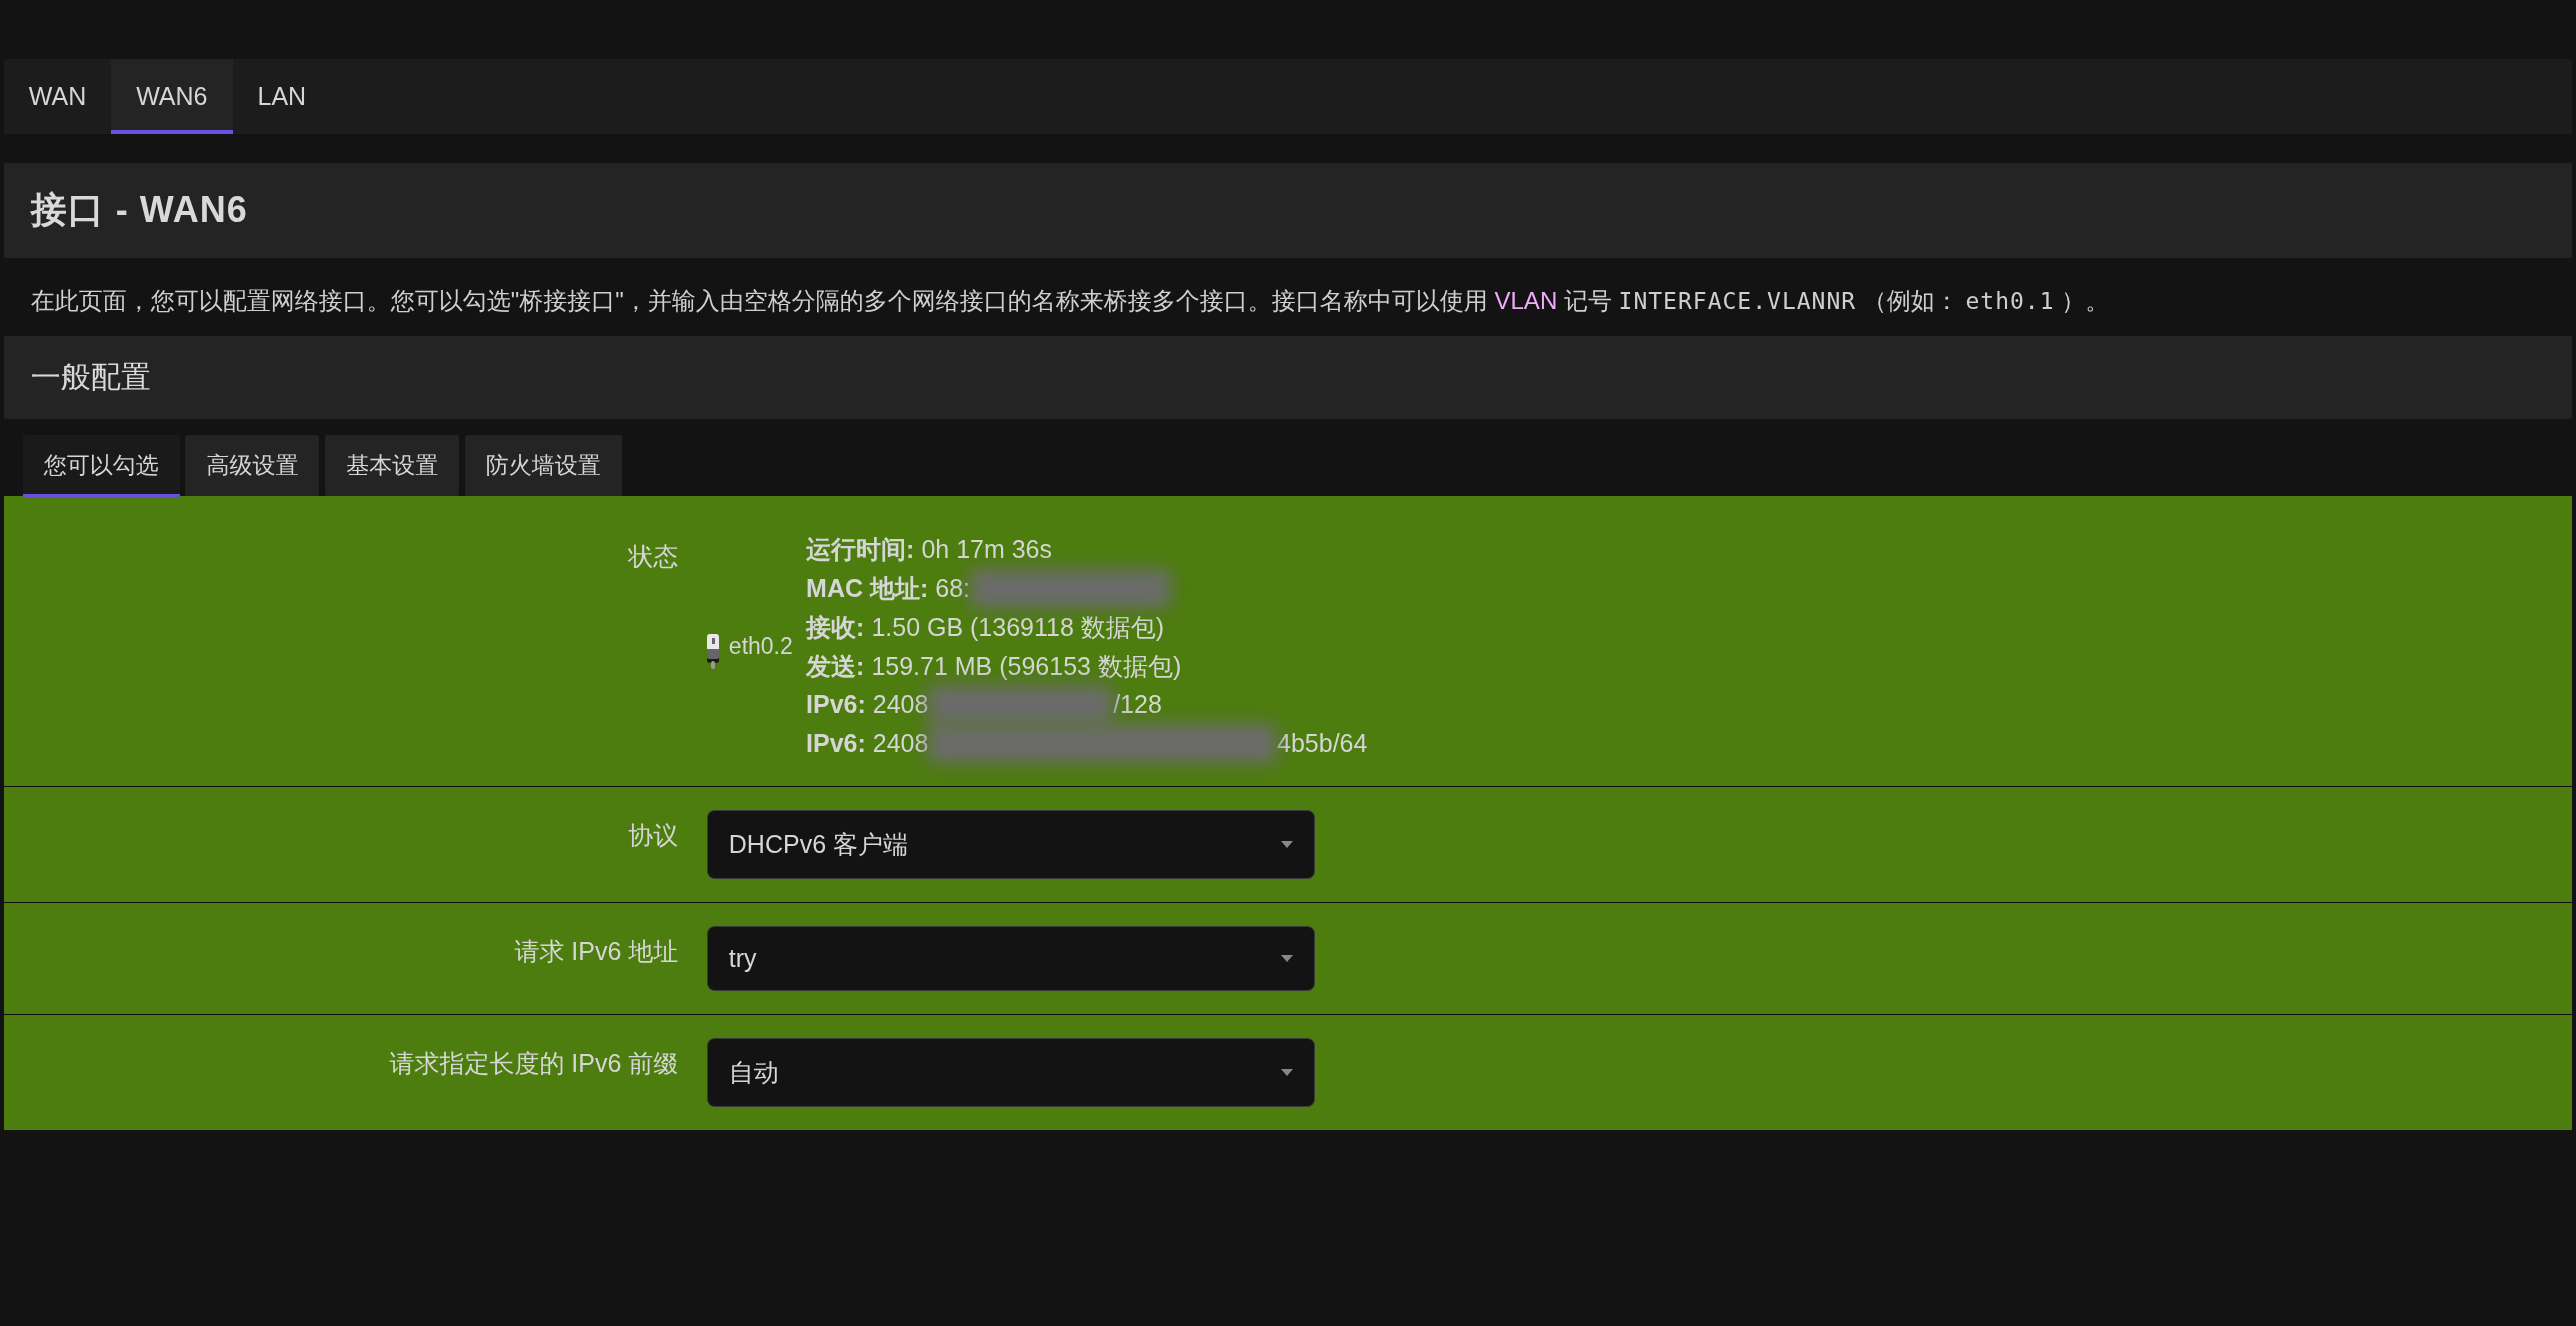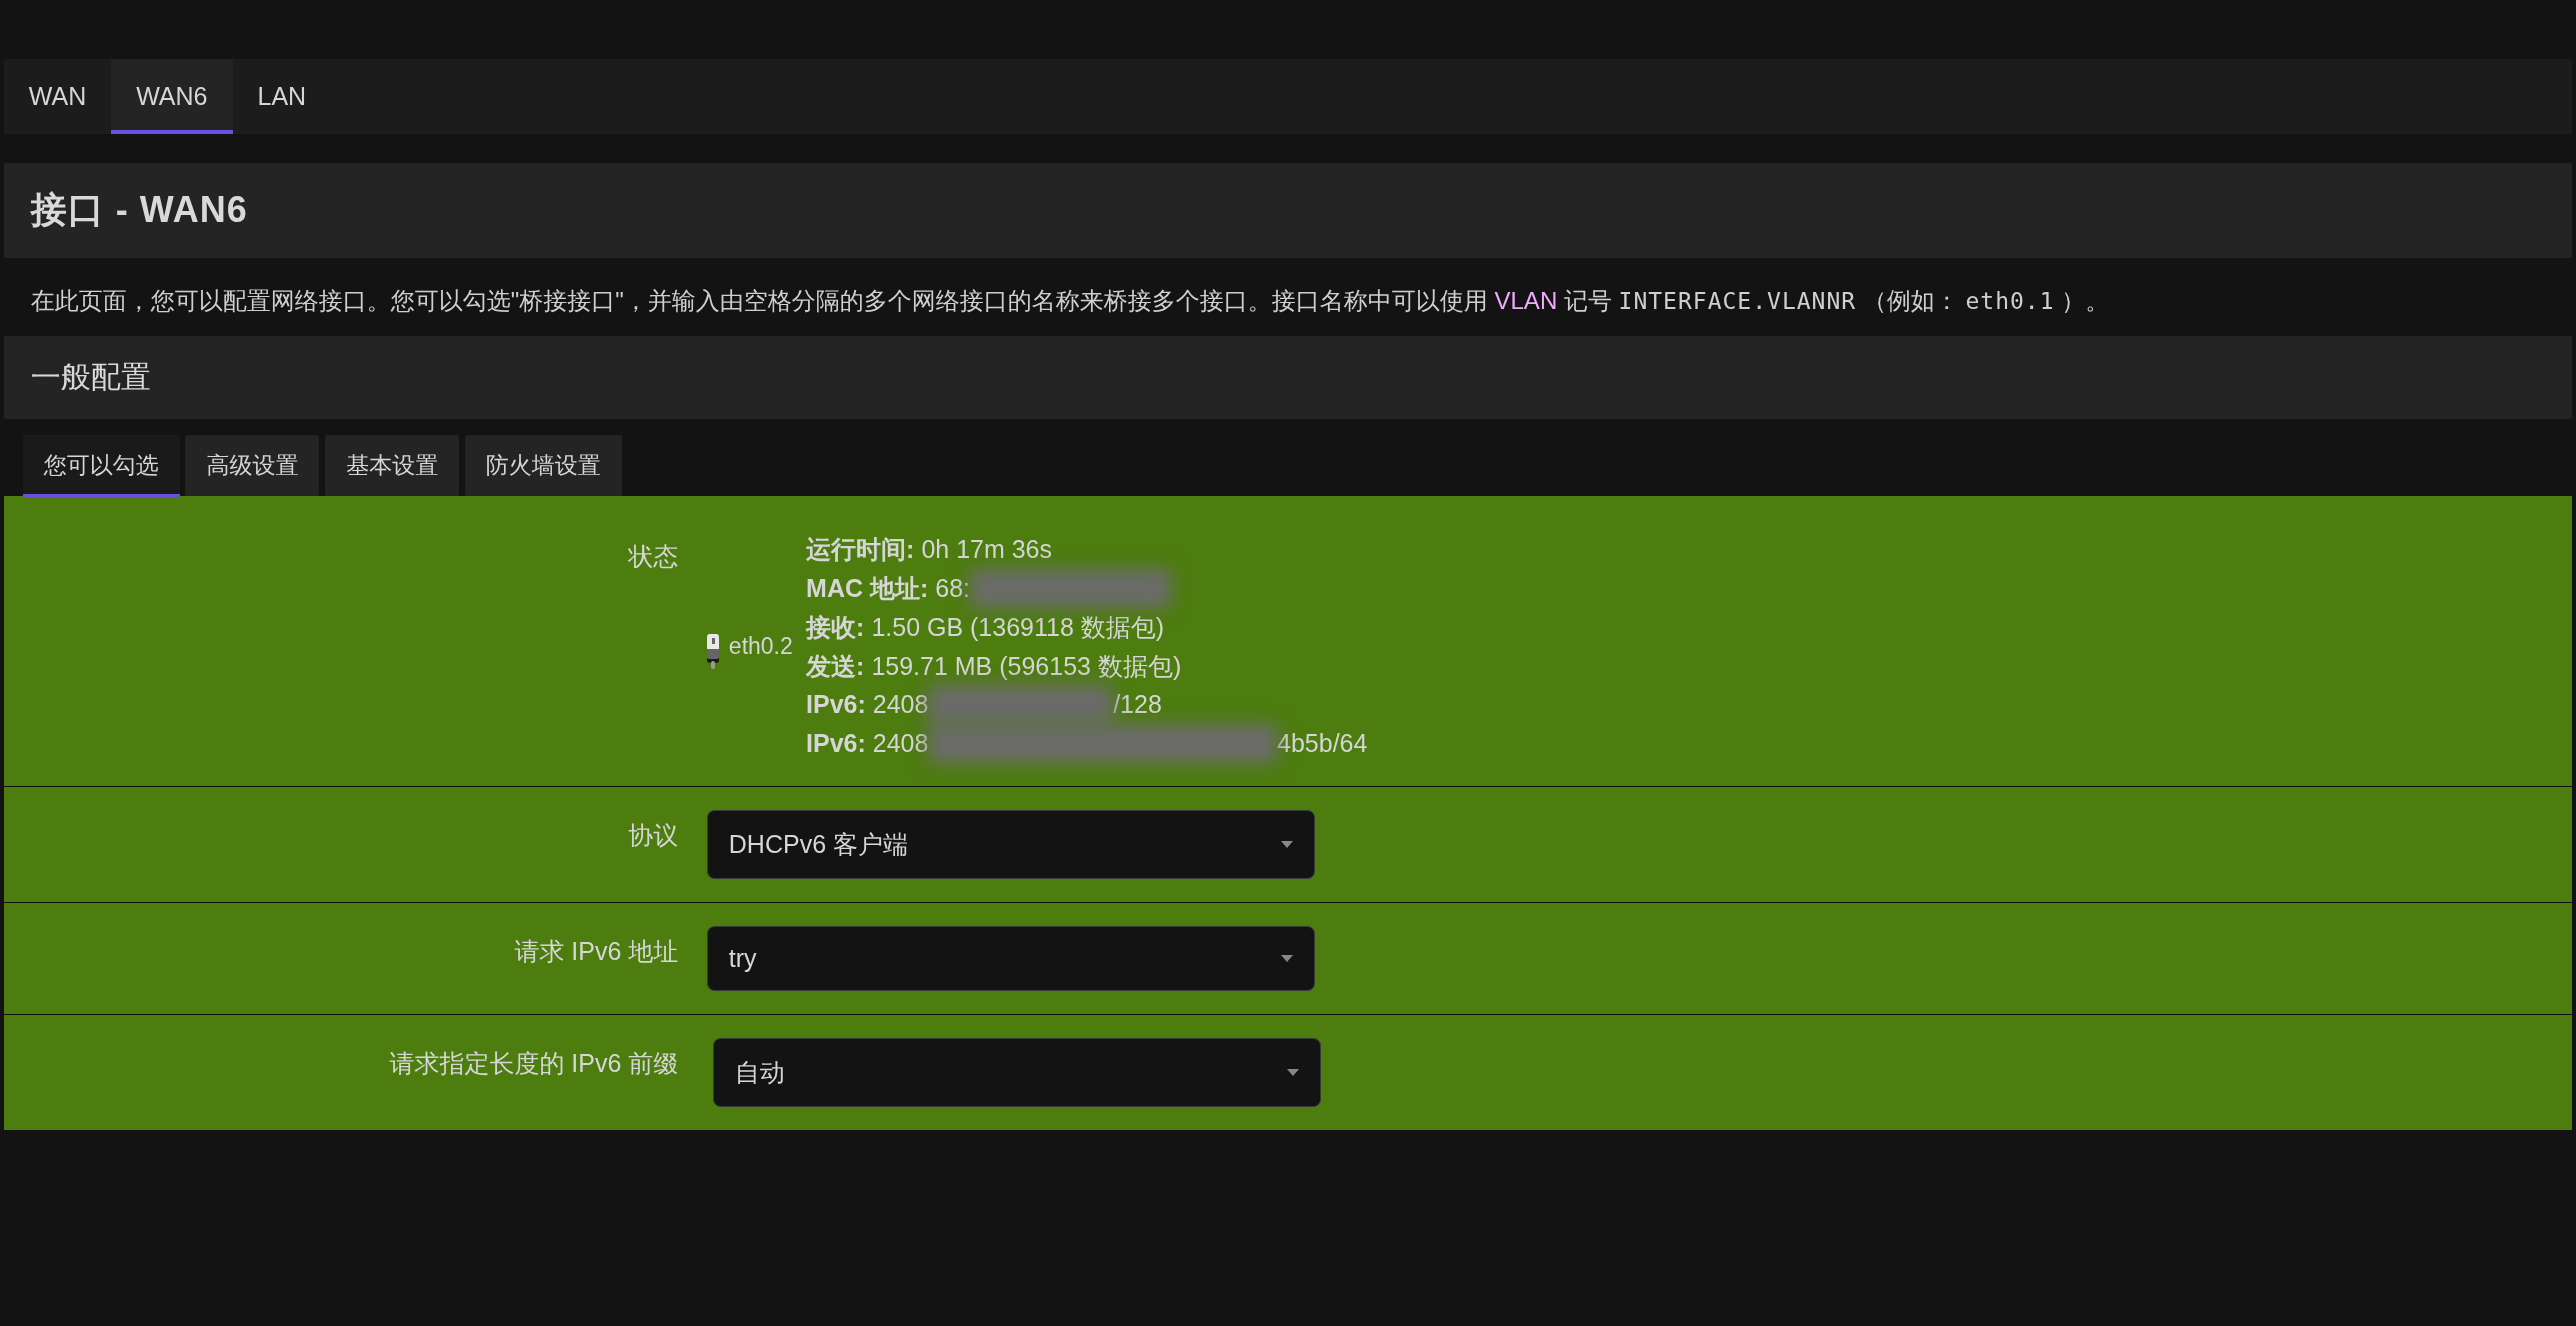--- a/index.html
+++ b/index.html
@@ -252,21 +252,21 @@
   <div class="form-row">
     <div class="form-label">请求 IPv6 地址</div>
     <div class="form-value">
       <div class="select">
         <span>try</span>
         <span class="caret"></span>
       </div>
     </div>
   </div>
 
-  <div class="form-row" style="border-bottom:none;gap:6px;">
+  <div class="form-row" style="border-bottom:none;">
     <div class="form-label">请求指定长度的 IPv6 前缀</div>
     <div class="form-value">
       <div class="select">
         <span>自动</span>
         <span class="caret"></span>
       </div>
     </div>
   </div>
 
 </div>

